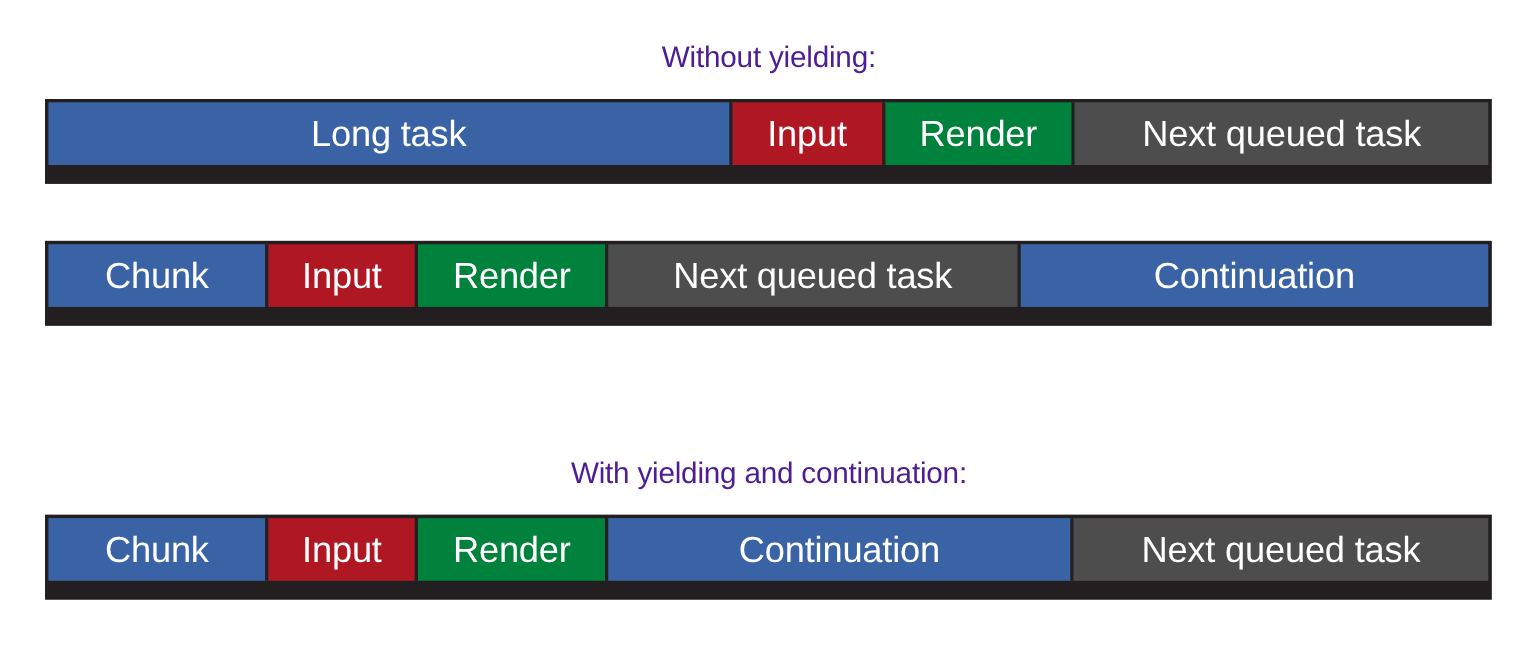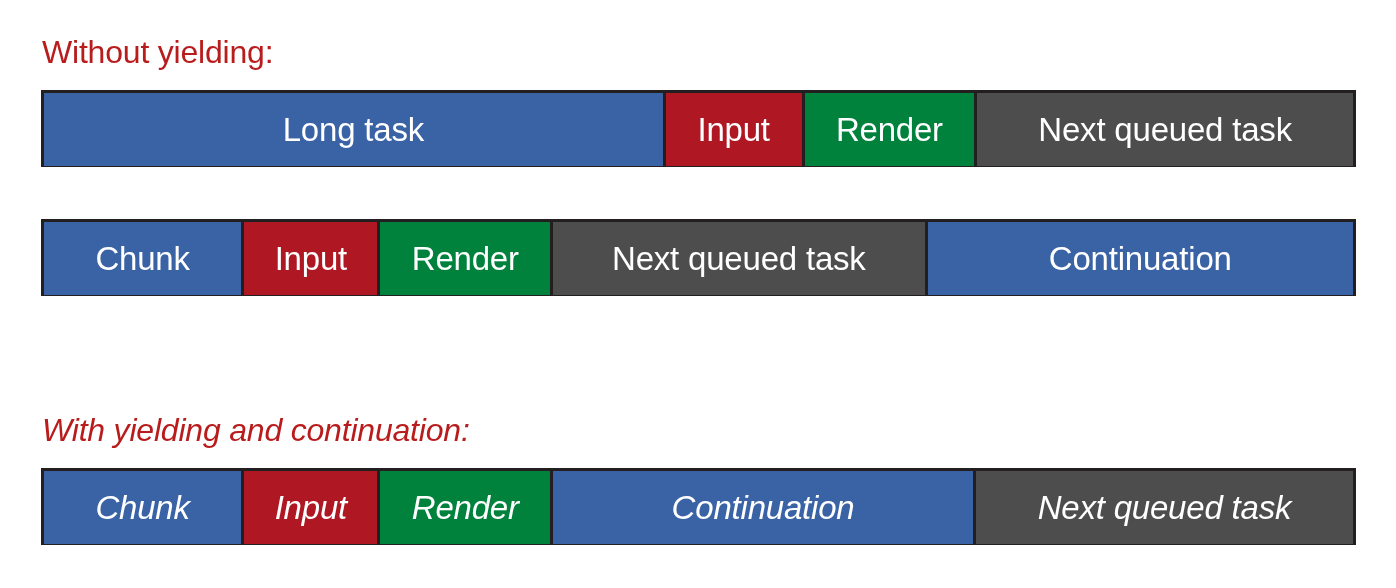--- a/index.html
+++ b/index.html
@@ -20,47 +20,48 @@
     height: 588px;
     background: #ffffff;
   }
   .scenario {
     position: absolute;
     left: 41px;
     width: 1315px;
   }
   .scenario-1 { top: 30px; }
   .scenario-2 { top: 219px; }
-  .scenario-3 { top: 408px; font-style: italic; }
+  .scenario-3 { top: 408px; }
 
   .scenario-label {
-    font-size: 32px;
+    font-size: 27px;
     line-height: 44px;
-    color: #b91c1c;
+    color: #4c1d95;
     font-family: "Liberation Sans", sans-serif;
     letter-spacing: -0.2px;
     white-space: nowrap;
     margin: 0 0 16px 1px;
+    text-align: center;
   }
 
   .timeline {
     display: flex;
     width: 1315px;
     height: 77px;
     box-sizing: border-box;
     border: 3px solid #231f20;
     background: #231f20;
   }
   .segment {
     position: relative;
     display: flex;
     align-items: center;
     justify-content: center;
     box-sizing: border-box;
-    height: 73px;
+    height: 57px;
     overflow: hidden;
     border-right: 3px solid #231f20;
   }
   .segment:last-child {
     border-right: none;
   }
   .segment-label {
     color: #ffffff;
     font-size: 33px;
     line-height: 36px;

